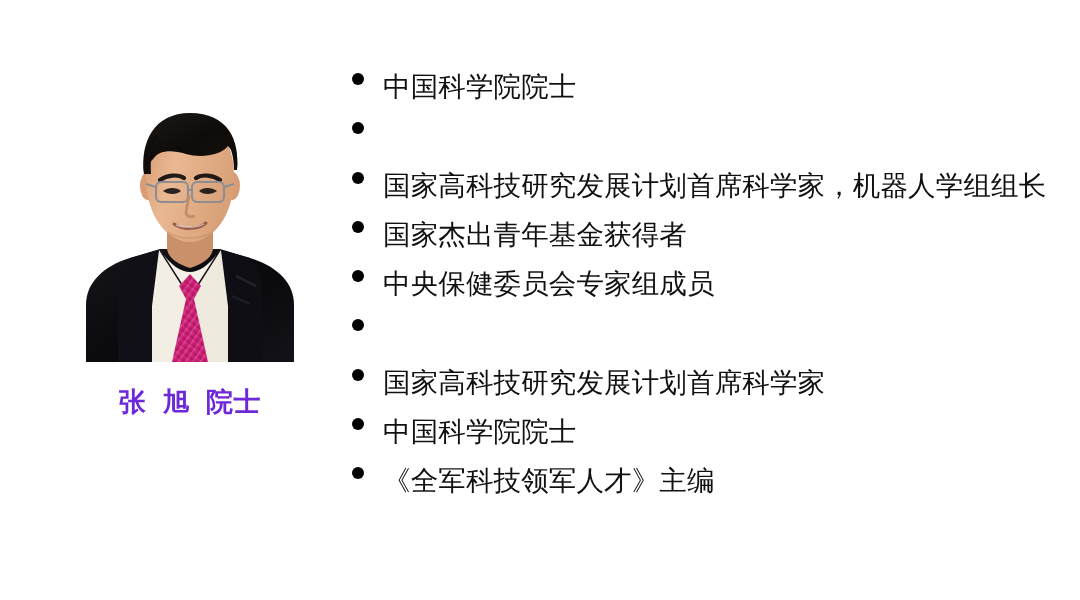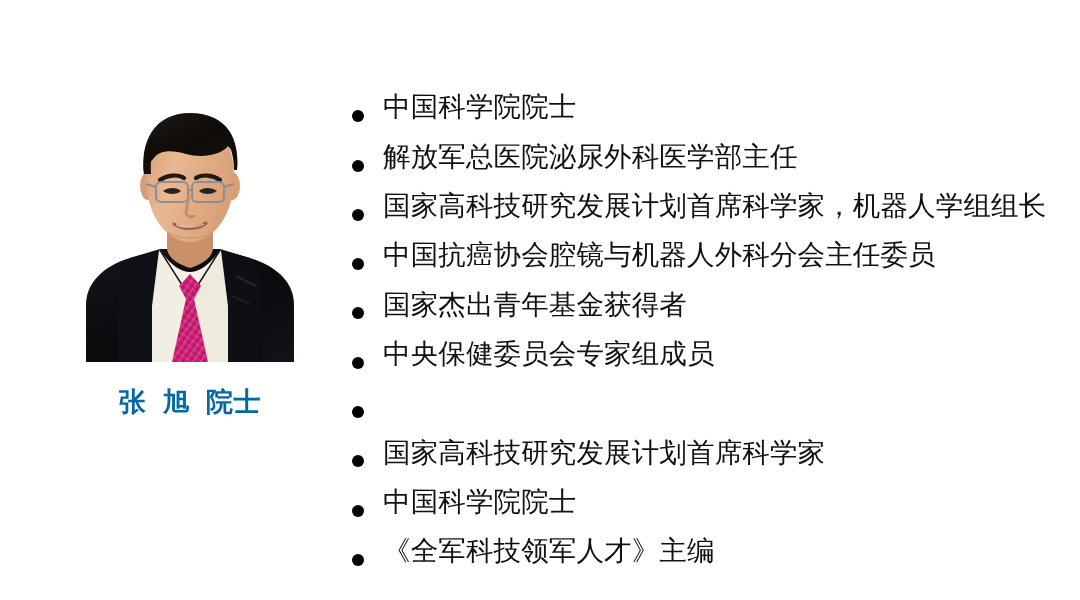--- a/index.html
+++ b/index.html
@@ -39,39 +39,39 @@
     height: 262px;
   }
   #portrait-caption {
     position: absolute;
     left: 0;
     top: 288px;
     width: 260px;
     text-align: center;
     font-size: 27px;
     font-weight: 700;
-    color: #0369a1;
+    color: #6d28d9;
     letter-spacing: 0.02em;
     white-space: pre;
     line-height: 1.1;
   }
 
   
   #credentials-list {
     position: absolute;
     left: 352px;
     top: 73px;
     width: 726px;
     margin: 0;
     padding: 0;
     list-style: none;
   }
   .credential-item {
     display: flex;
-    align-items: flex-end;
+    align-items: flex-start;
     height: 49.3px;
   }
   .credential-bullet {
     flex: 0 0 auto;
     width: 12px;
     height: 12px;
     border-radius: 50%;
     background: #000000;
     margin-right: 19px;
   }
@@ -186,32 +186,27 @@
     <div id="portrait-caption">张  旭  院士</div>
   </div>
 
   <ul id="credentials-list">
     <li class="credential-item">
       <span class="credential-bullet"></span>
       <span class="credential-text">中国科学院院士</span>
     </li>
     <li class="credential-item">
       <span class="credential-bullet"></span>
-      <span class="credential-text">解放军总医院泌尿外科医学部主任</span>
     </li>
     <li class="credential-item">
       <span class="credential-bullet"></span>
       <span class="credential-text">国家高科技研究发展计划首席科学家，机器人学组组长</span>
     </li>
     <li class="credential-item">
       <span class="credential-bullet"></span>
-      <span class="credential-text">中国抗癌协会腔镜与机器人外科分会主任委员</span>
-    </li>
-    <li class="credential-item">
-      <span class="credential-bullet"></span>
       <span class="credential-text">国家杰出青年基金获得者</span>
     </li>
     <li class="credential-item">
       <span class="credential-bullet"></span>
       <span class="credential-text">中央保健委员会专家组成员</span>
     </li>
     <li class="credential-item">
       <span class="credential-bullet"></span>
     </li>
     <li class="credential-item">

